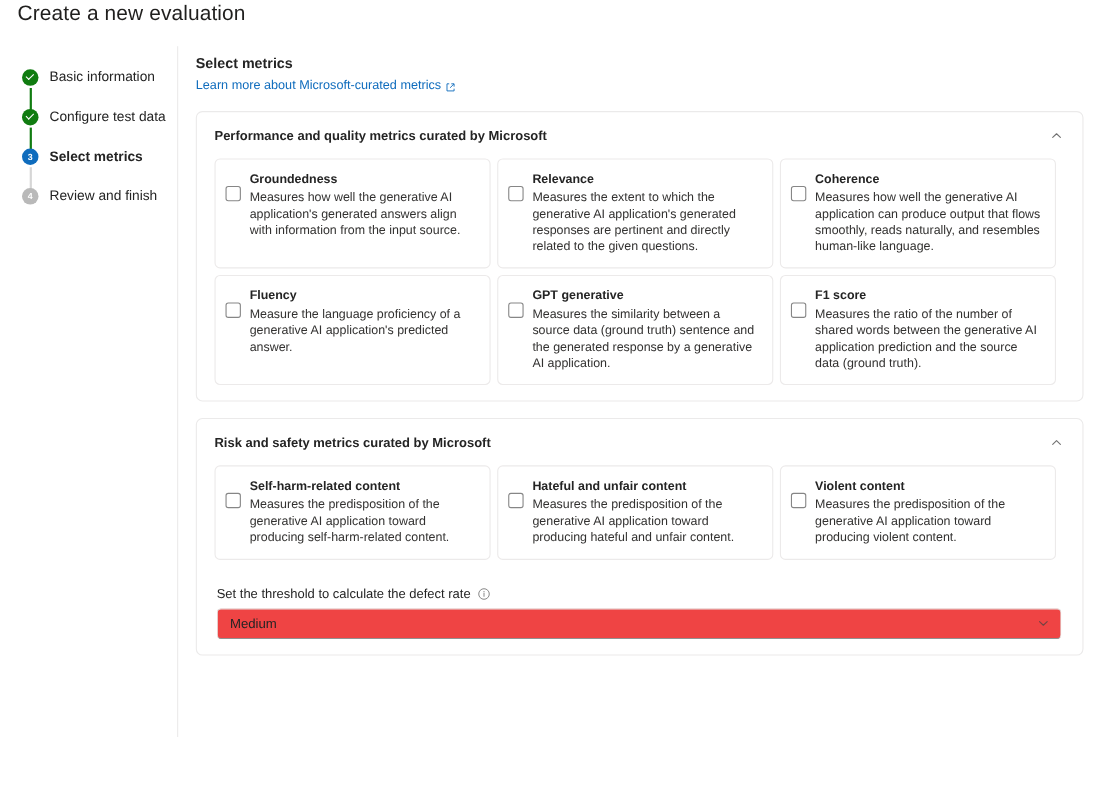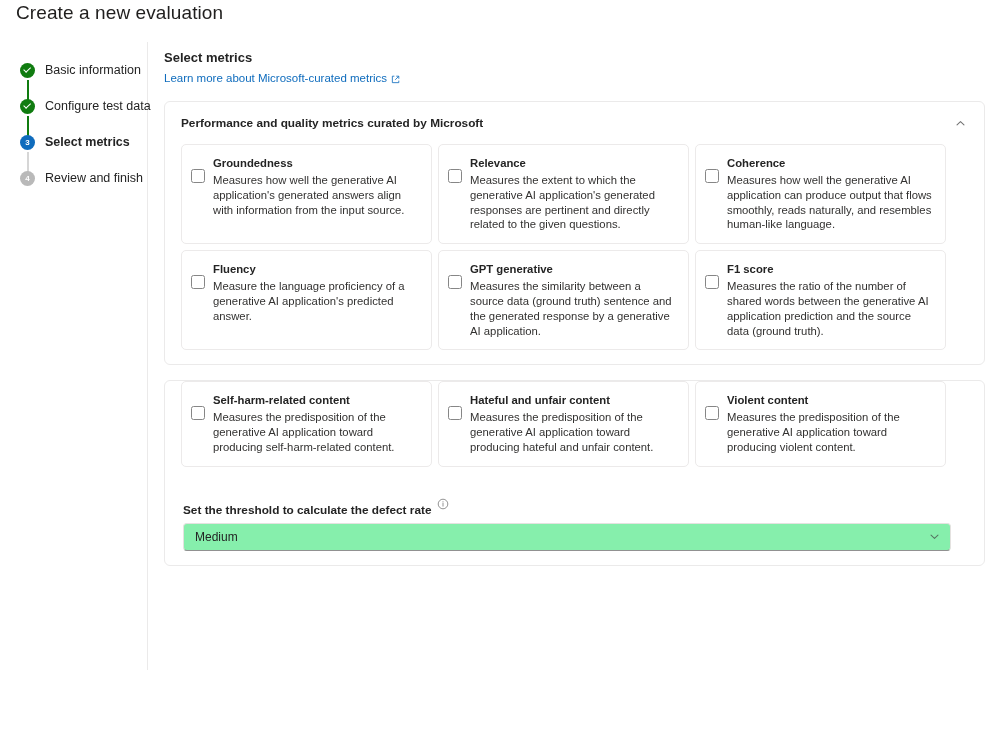--- a/index.html
+++ b/index.html
@@ -19,21 +19,21 @@
     letter-spacing: 0.1px;
   }
   .wizard-body {
     position: absolute;
     left: 0; top: 42px;
     width: 999px; height: 688px;
     display: flex;
   }
   
   .sidebar {
-    width: 148px;
+    width: 162px;
     padding-top: 10px;
     border-right: 1px solid #ebeaea;
     position: relative;
     height: 628px;
   }
   .step {
     position: relative;
     display: flex;
     align-items: center;
     height: 36px;
@@ -167,33 +167,32 @@
   .threshold-row {
     display: flex;
     align-items: center;
     gap: 6px;
     margin-top: 24px;
     margin-bottom: 6px;
     padding-left: 2px;
   }
   .threshold-label {
     font-size: 11.8px;
-    font-weight: 700;
-    color: #242424;
-    margin-top: 12px;
+    font-weight: 400;
+    color: #242424;
   }
   .info-icon { width: 12px; height: 12px; opacity: .8; cursor: pointer; }
   .select-box {
     margin-left: 2px;
     width: 768px;
     height: 28px;
     border: 1px solid #e4e2e0;
     border-bottom: 1px solid #919191;
     border-radius: 4px;
-    background: #86efac;
+    background: #ef4444;
     display: flex;
     align-items: center;
     justify-content: space-between;
     padding: 0 10px 0 11px;
     cursor: pointer;
   }
   .select-value { font-size: 12px; color: #242424; }
   .select-chev { width: 11px; height: 11px; opacity: .7; }
 </style>
 </head>
@@ -303,20 +302,26 @@
             <div class="mtitle">F1 score</div>
             <div class="mdesc">Measures the ratio of the number of shared words between the generative AI application prediction and the source data (ground truth).</div>
           </div>
         </div>
 
       </div>
     </div>
 
     
     <div class="panel">
+      <div class="panel-header">
+        <span class="panel-header-text">Risk and safety metrics curated by Microsoft</span>
+        <svg class="chevron" viewBox="0 0 12 12" fill="none" stroke="#424242" stroke-width="1.1" stroke-linecap="round" stroke-linejoin="round">
+            <path d="M2.2 7.6L6 3.9l3.8 3.7"></path>
+          </svg>
+      </div>
       <div class="cards">
 
         <div class="metric-card risk">
           <div class="mcheck"></div>
           <div class="mtext">
             <div class="mtitle">Self-harm-related content</div>
             <div class="mdesc">Measures the predisposition of the generative AI application toward producing self-harm-related content.</div>
           </div>
         </div>
 

